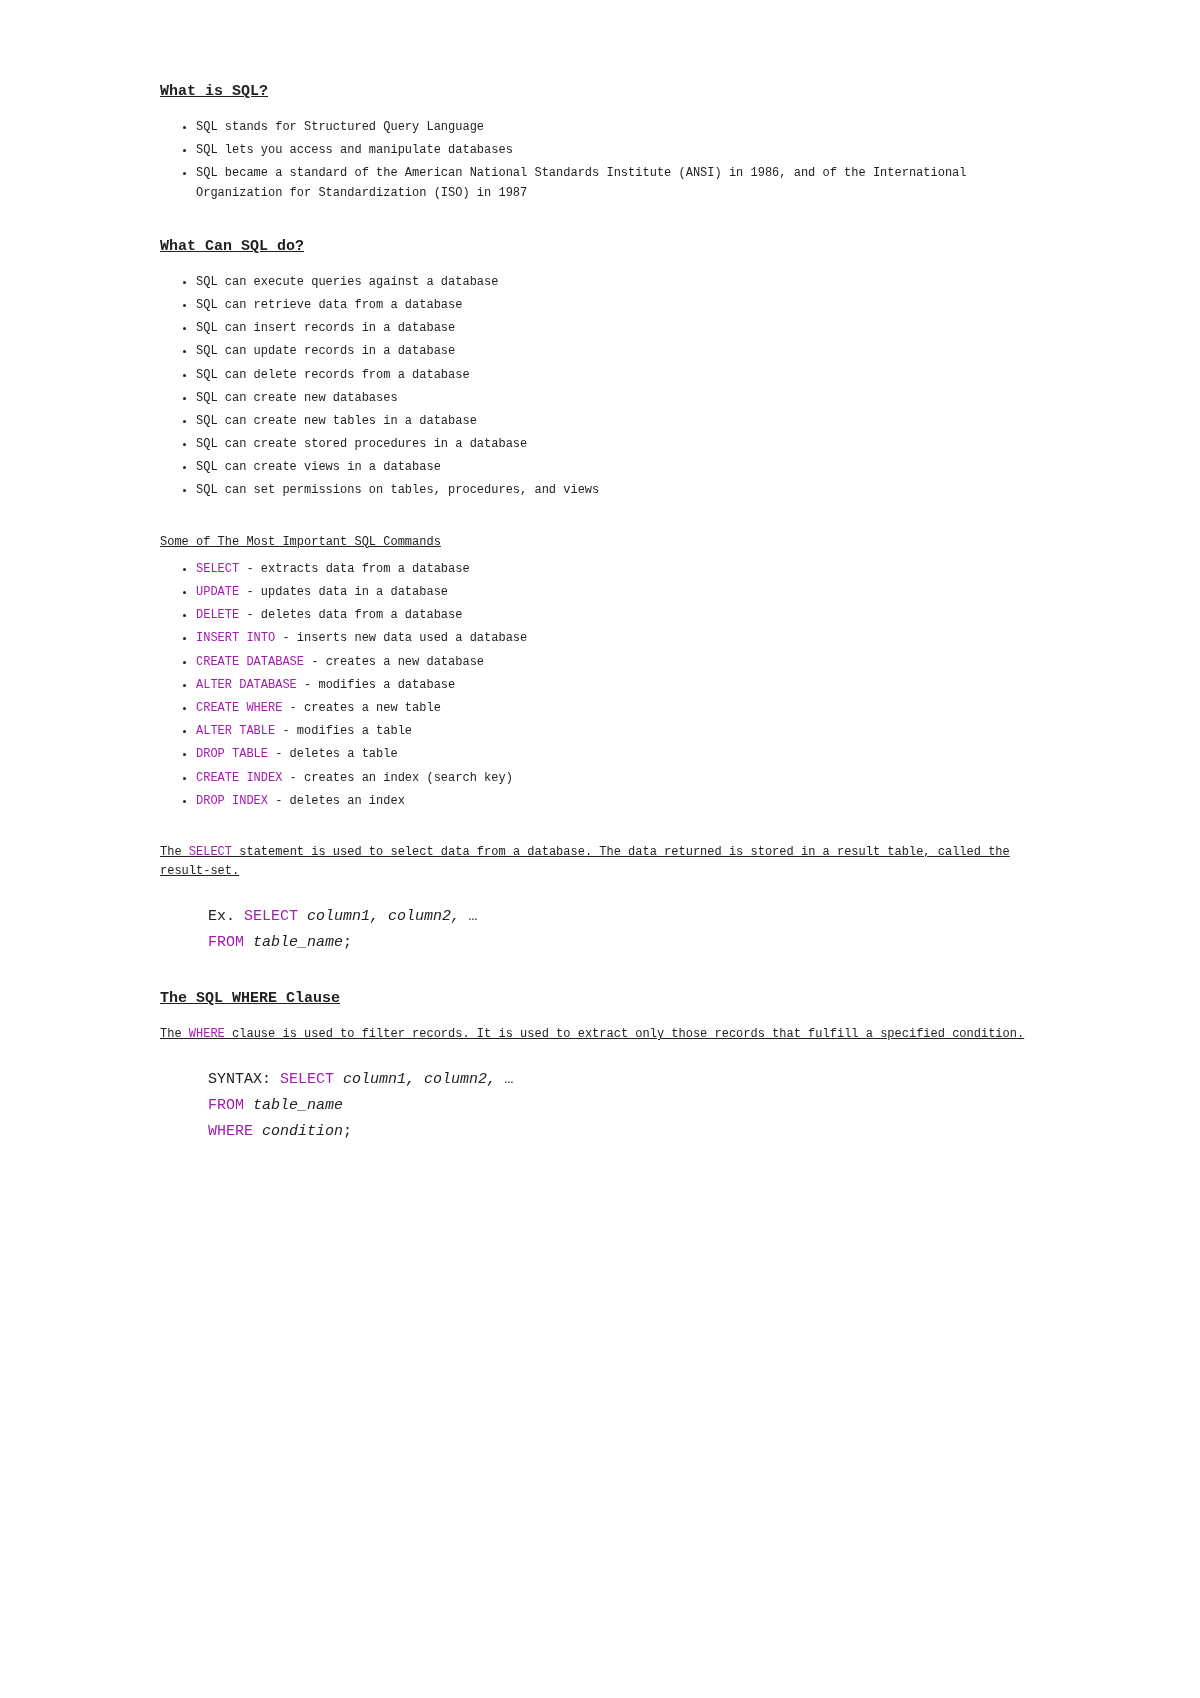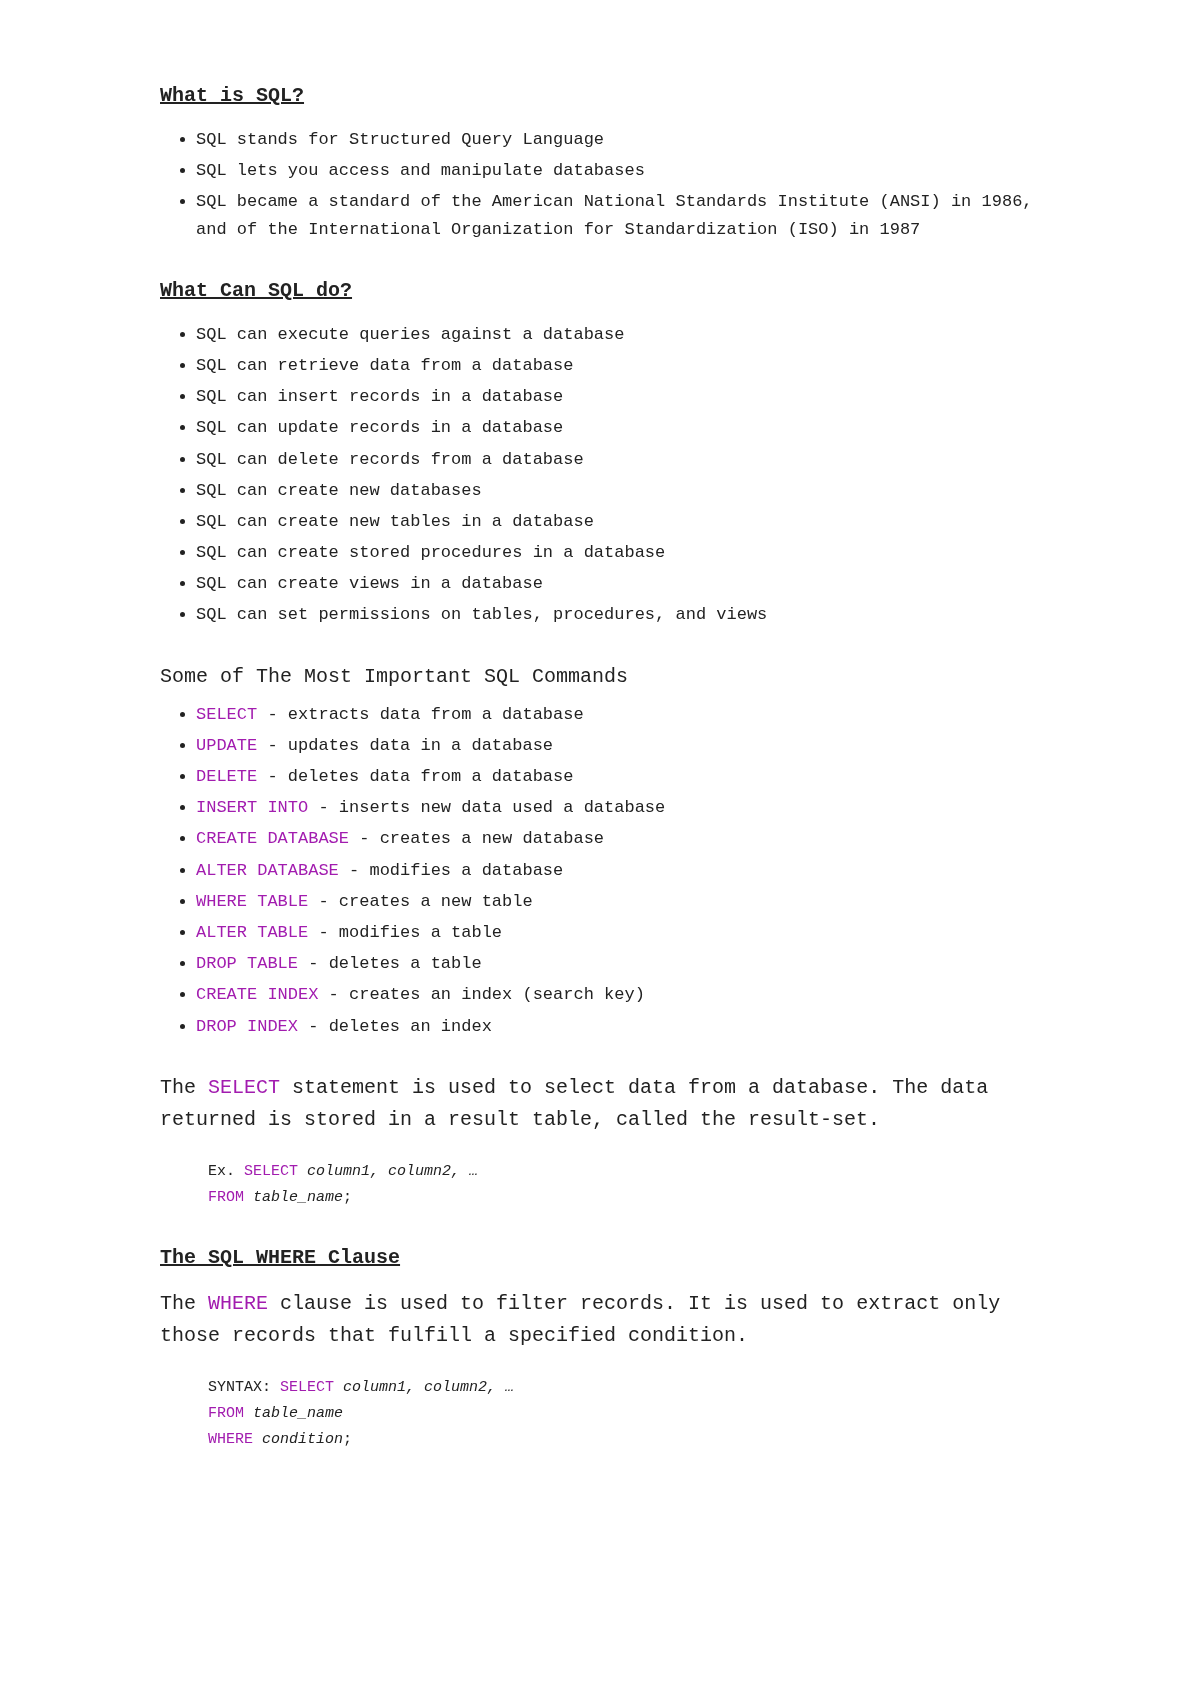--- a/index.html
+++ b/index.html
@@ -20,37 +20,38 @@
     }
 
     .section {
       margin-bottom: 32px;
     }
 
     .section-heading {
       font-weight: bold;
       text-decoration: underline;
       margin-bottom: 14px;
-      font-size: 20px;
+      font-size: 15px;
     }
 
     ul {
       list-style: disc;
       padding-left: 36px;
       margin-bottom: 0;
     }
 
     ul li {
       margin-bottom: 4px;
-      font-size: 17px;
+      font-size: 12px;
     }
 
     .plain-text {
       margin-bottom: 8px;
-      font-size: 20px;
+      font-size: 12px;
+      text-decoration: underline;
     }
 
     .sql-keyword {
       color: #a21caf;
     }
 
     .sql-italic {
       font-style: italic;
     }
 
@@ -94,21 +95,21 @@
 
 <div class="section">
   <p class="plain-text">Some of The Most Important SQL Commands</p>
   <ul>
     <li><span class="sql-keyword">SELECT</span><span> - extracts data from a database</span></li>
     <li><span class="sql-keyword">UPDATE</span><span> - updates data in a database</span></li>
     <li><span class="sql-keyword">DELETE</span><span> - deletes data from a database</span></li>
     <li><span class="sql-keyword">INSERT INTO</span><span> - inserts new data used a database</span></li>
     <li><span class="sql-keyword">CREATE DATABASE</span><span> - creates a new database</span></li>
     <li><span class="sql-keyword">ALTER DATABASE</span><span> - modifies a database</span></li>
-    <li><span class="sql-keyword">WHERE TABLE</span><span> - creates a new table</span></li>
+    <li><span class="sql-keyword">CREATE WHERE</span><span> - creates a new table</span></li>
     <li><span class="sql-keyword">ALTER TABLE</span><span> - modifies a table</span></li>
     <li><span class="sql-keyword">DROP TABLE</span><span> - deletes a table</span></li>
     <li><span class="sql-keyword">CREATE INDEX</span><span> - creates an index (search key)</span></li>
     <li><span class="sql-keyword">DROP INDEX</span><span> - deletes an index</span></li>
   </ul>
 </div>
 
 <div class="section">
   <p class="plain-text">
     <span>The </span><span class="sql-keyword">SELECT</span><span> statement is used to select data from a database. The data returned is stored in a result table, called the result-set.</span>

